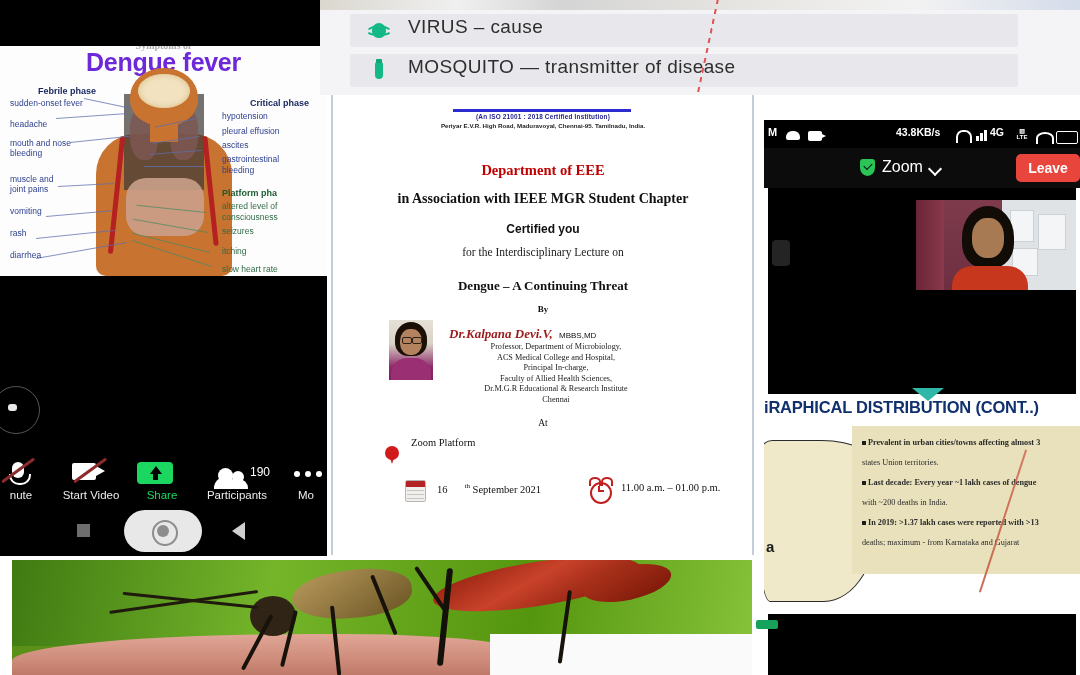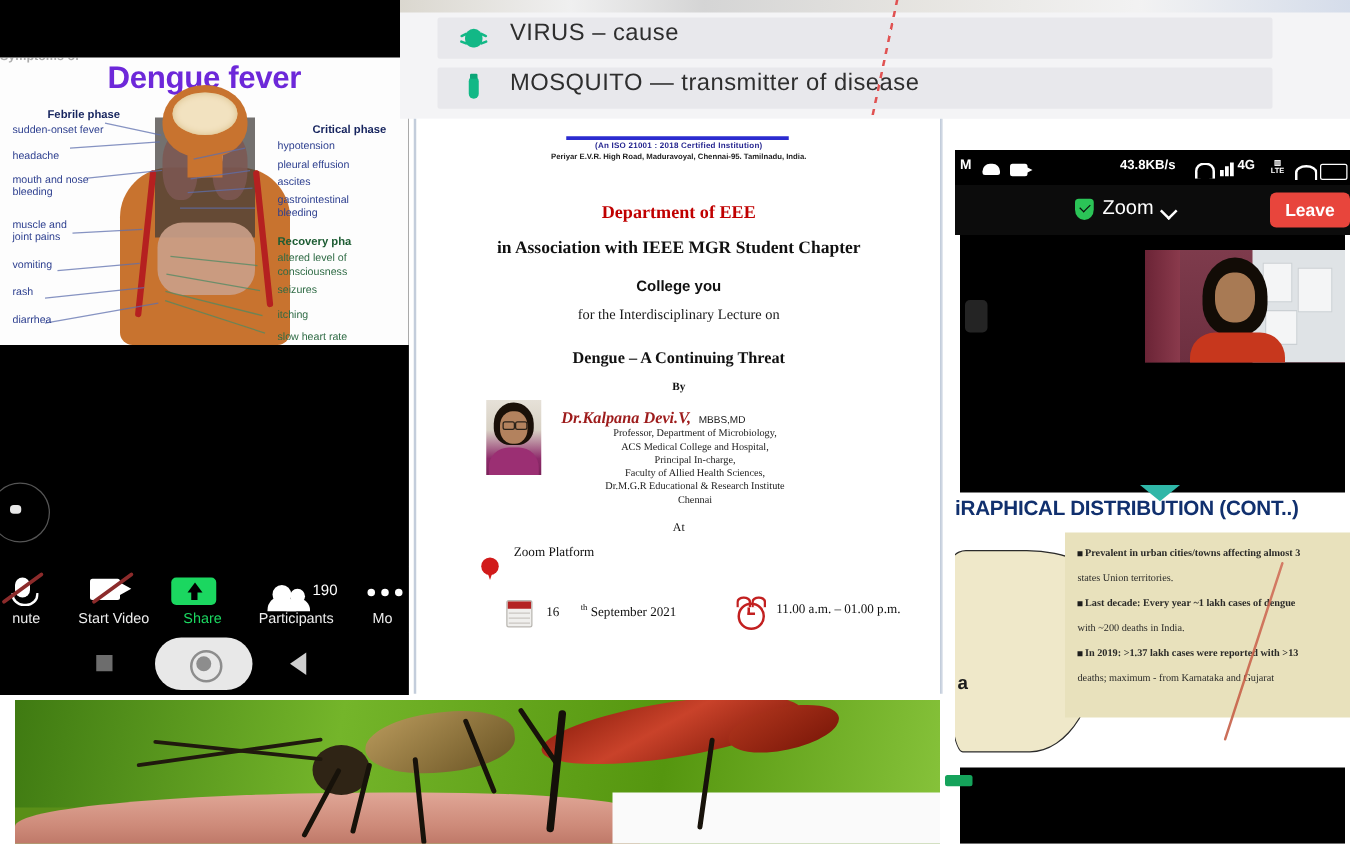--- a/index.html
+++ b/index.html
@@ -6,22 +6,22 @@
   body{width:1080px;height:675px;position:relative;overflow:hidden;
        font-family:"Liberation Sans",sans-serif;}
   .abs{position:absolute;}
 
   
   #left-panel{left:0;top:0;width:327px;height:556px;background:#000;overflow:hidden;}
   #left-top-black{left:0;top:0;width:327px;height:46px;background:#000;}
   #dengue-figure{left:0;top:46px;width:327px;height:230px;background:#fdfdfd;overflow:hidden;}
   #dengue-title{position:absolute;left:0;top:2px;width:327px;text-align:center;
       font-weight:bold;color:#6d28d9;font-size:25px;letter-spacing:-.3px;}
-  #dengue-suptitle{position:absolute;left:0;top:-6px;width:327px;text-align:left;
-      font-weight:bold;color:#6b6b6b;font-size:10px;opacity:.55;}
+  #dengue-suptitle{position:absolute;left:0;top:-6px;width:327px;text-align:center;
+      font-weight:bold;color:#6b6b6b;font-size:10px;opacity:.55;font-family:Liberation Serif, serif;}
   .torso{position:absolute;left:96px;top:22px;width:136px;height:208px;}
   .head{position:absolute;left:34px;top:0;width:68px;height:58px;border-radius:50% 50% 45% 45%;
       background:#c8732f;}
   .brain{position:absolute;left:42px;top:6px;width:52px;height:34px;border-radius:50%;
       background:#f2e2c0;box-shadow:inset 0 0 6px #d8bb84;}
   .neck{position:absolute;left:54px;top:50px;width:28px;height:24px;background:#c8732f;}
   .shoulders{position:absolute;left:0;top:66px;width:136px;height:142px;
       background:#c8732f;border-radius:40px 40px 10px 10px;}
   .chestcav{position:absolute;left:28px;top:26px;width:80px;height:96px;background:#3f3a37;opacity:.72;}
   .lung-l{position:absolute;left:34px;top:40px;width:28px;height:52px;border-radius:40% 20% 40% 45%;
@@ -281,21 +281,21 @@
     <div class="lbl" style="left:10px;top:182px;">rash</div>
     <div class="lbl" style="left:10px;top:204px;">diarrhea</div>
 
     <div class="lbl hdr" style="left:222px;top:52px;">Critical phase</div>
     <div class="lbl" style="left:222px;top:65px;">hypotension</div>
     <div class="lbl" style="left:222px;top:80px;">pleural effusion</div>
     <div class="lbl" style="left:222px;top:94px;">ascites</div>
     <div class="lbl" style="left:222px;top:108px;">gastrointestinal</div>
     <div class="lbl" style="left:222px;top:119px;">bleeding</div>
 
-    <div class="lbl gh" style="left:222px;top:142px;">Recovery pha</div>
+    <div class="lbl gh" style="left:222px;top:142px;">Platform pha</div>
     <div class="lbl g" style="left:222px;top:155px;">altered level of</div>
     <div class="lbl g" style="left:222px;top:166px;">consciousness</div>
     <div class="lbl g" style="left:222px;top:180px;">seizures</div>
     <div class="lbl g" style="left:222px;top:200px;">itching</div>
     <div class="lbl g" style="left:222px;top:218px;">slow heart rate</div>
   </div>
 
   <div class="abs" id="left-video">
     <div id="mic-ring"></div>
     <div id="mic-dot"></div>
@@ -389,21 +389,21 @@
 </div>
 
 <div class="abs" id="doc-shell">
   <div id="doc-page">
     <div id="letterhead-rule"></div>
     <div id="iso-line">(An ISO 21001 : 2018 Certified Institution)</div>
     <div id="addr-line">Periyar E.V.R. High Road, Maduravoyal, Chennai-95. Tamilnadu, India.</div>
 
     <div id="dept-line">Department of EEE</div>
     <div id="assoc-line">in Association with IEEE MGR Student Chapter</div>
-    <div id="welcome-line">College you</div>
+    <div id="welcome-line">Certified you</div>
     <div id="forthe-line">for the Interdisciplinary Lecture on</div>
     <div id="topic-line">Dengue – A Continuing Threat</div>
     <div id="by-line">By</div>
 
     <div id="speaker-photo">
       <div class="sp-hair"></div>
       <div class="sp-face"></div>
       <div class="sp-glass" style="left:13px;"></div>
       <div class="sp-glass" style="left:23px;"></div>
       <div class="sp-body"></div>

